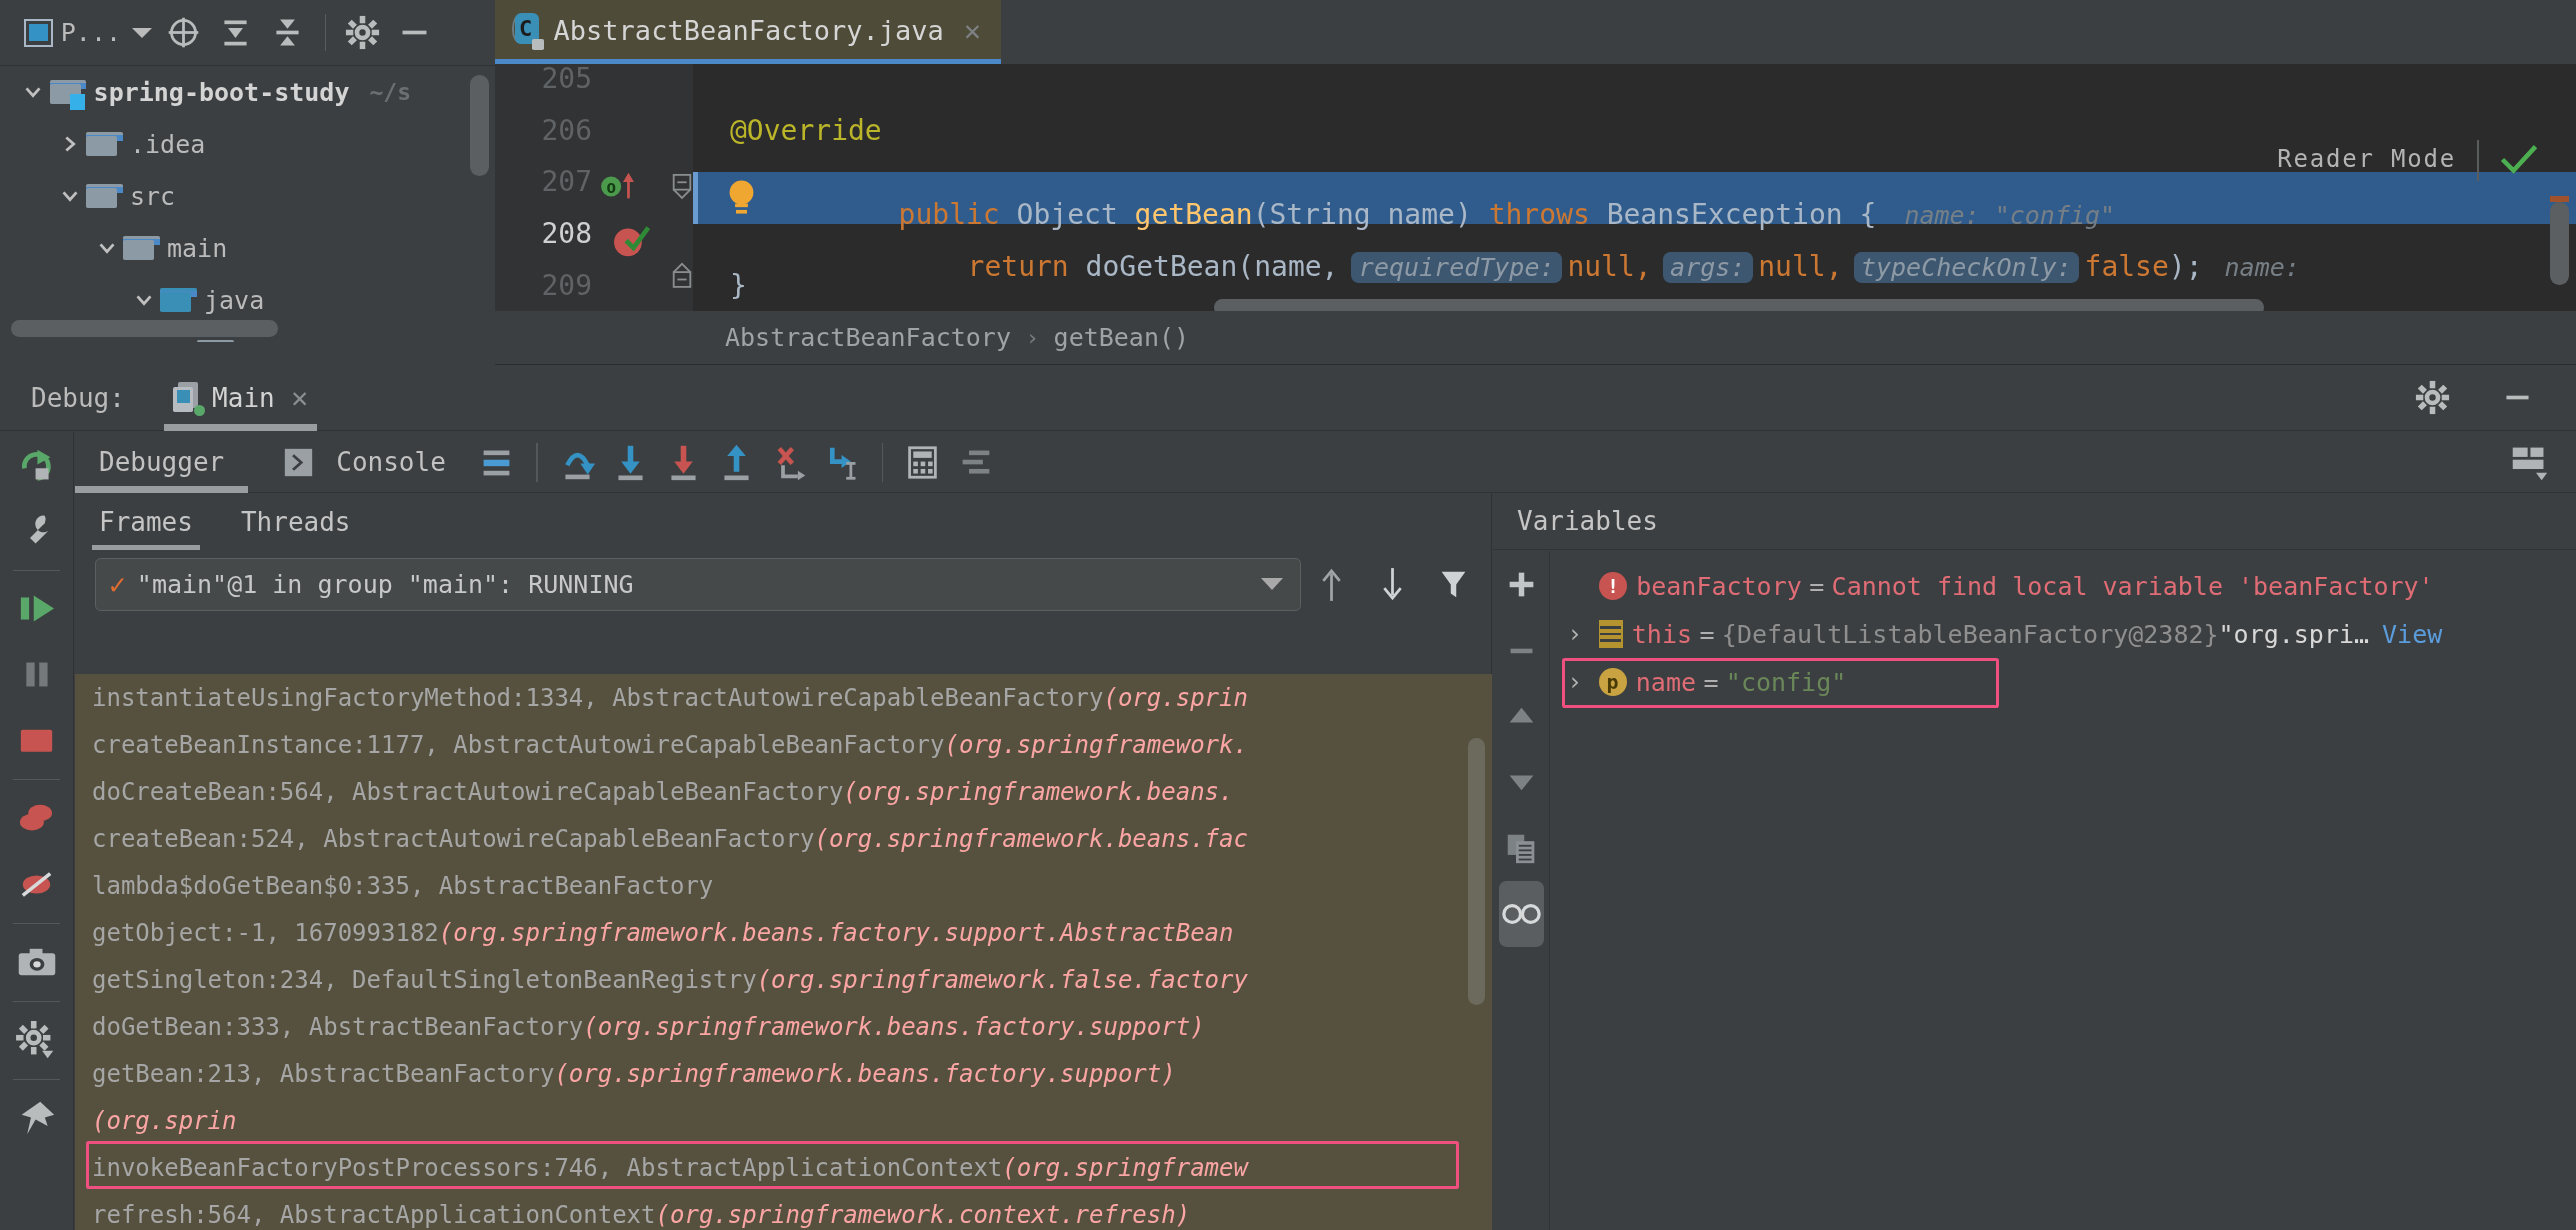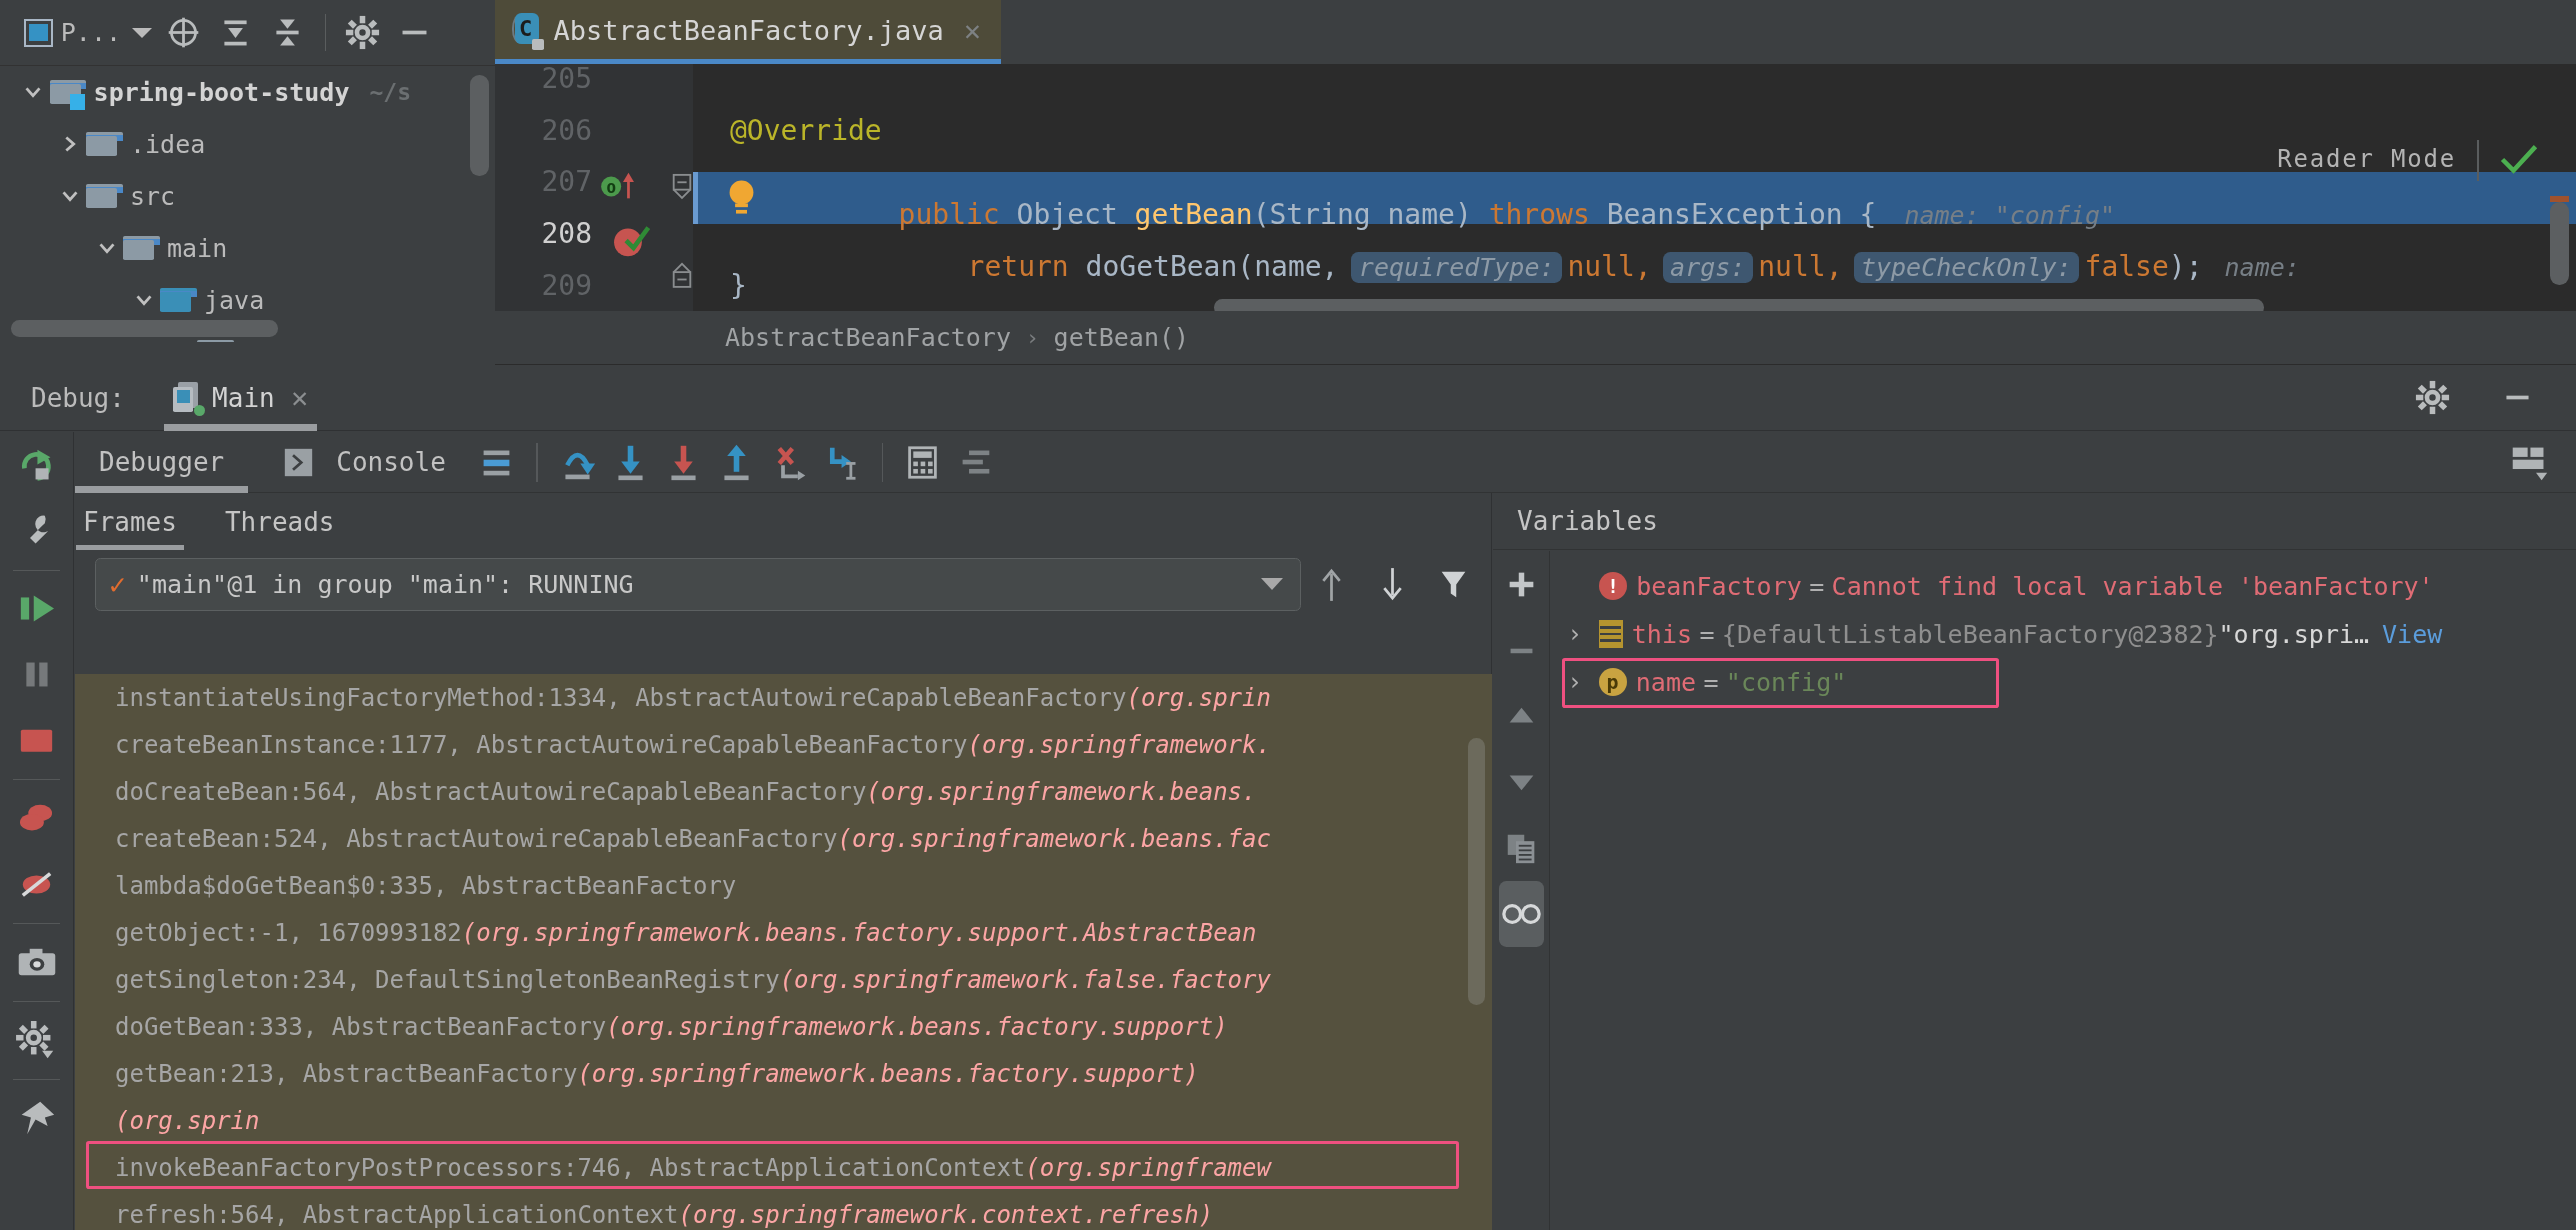--- a/index.html
+++ b/index.html
@@ -116,34 +116,34 @@
     display:flex; align-items:center; gap:0; border-bottom:0.9px solid #313334;
   }
   .dt-tab{ position:relative; height:61px; display:flex; align-items:center; padding:0 24px; color:#c2c2c2; font-size:26px; gap:11px;}
   .dt-tab.active::after{ content:''; position:absolute; left:0; right:0; bottom:0; height:6.4px; background:#9a9da0;}
   .dt-icon{ width:53px; height:53px; display:flex;align-items:center;justify-content:center;}
   .dt-sep{ width:1.8px; height:39px; background:#55585a; margin:0 13px;}
   .dt-right{ margin-left:auto; display:flex; align-items:center; padding-right:20px;}
 
   
   .frames-panel{ position:absolute; left:75px; top:493px; width:1417px; height:738px; background:#3c3f41; border-right:0.9px solid #2f3133;}
-  .frames-tabs{ display:flex; align-items:center; height:57px; padding-left:8px; gap:48px;}
+  .frames-tabs{ display:flex; align-items:center; height:57px; padding-left:24px; gap:48px;}
   .ft-tab{ position:relative; color:#c5c5c5; font-size:26px; height:57px; display:flex; align-items:center;}
   .ft-tab.active::after{ content:''; position:absolute; left:-7.4px; right:-7.4px; bottom:0; height:5.5px; background:#9a9da0;}
   .thread-row{ display:flex; align-items:center; padding:0 7.4px 0 20px; height:68px; gap:0;}
   .thread-combo{
     flex:1; height:53px; background:#45494a; border:1.8px solid #5c6061; border-radius:5.5px;
     display:flex; align-items:center; padding:0 13px; gap:11px; position:relative;
   }
   .tick{ color:#e06c2f; font-size:28px; font-weight:bold;}
   .thread-text{ color:#c8c8c8; font-size:25px;}
   .combo-caret{ position:absolute; right:16.6px; width:0;height:0;border-left:11px solid transparent;border-right:11px solid transparent;border-top:12px solid #a9a9a9;}
   .thr-btn{ width:61px; height:53px; display:flex; align-items:center; justify-content:center;}
   .frames-list{ position:absolute; left:0; top:181px; width:1417px; height:557px; background:#55513e; overflow:hidden;}
-  .frame-row{ height:47px; display:flex; align-items:center; padding-left:40px; white-space:nowrap; font-size:24px; color:#a6a6a6;}
+  .frame-row{ height:47px; display:flex; align-items:center; padding-left:17px; white-space:nowrap; font-size:24px; color:#a6a6a6;}
   .frame-row .pkg{ color:#fca5a5; font-style:italic;}
   .frame-hl{ position:absolute; left:11px; width:1373px; height:48px; border:3.7px solid #ef5080; border-radius:2.8px; pointer-events:none;}
   .fr-scroll{ position:absolute; right:7.4px; top:64px; width:16.6px; height:267px; background:#6c6a5c; border-radius:8.3px;}
 
   
   .vars-panel{ position:absolute; left:1493px; top:493px; width:1083px; height:738px; background:#3c3f41;}
   .vars-title{ height:57px; display:flex; align-items:center; padding-left:24px; color:#c5c5c5; font-size:26px; border-bottom:0.9px solid #313334;}
   .vars-toolbar{ position:absolute; left:0; top:58px; width:57px; height:680px; background:#3c3f41; border-right:0.9px solid #313334;}
   .vtb-item{ height:66px; display:flex; align-items:center; justify-content:center;}
   .vars-list{ position:absolute; left:58px; top:58px; right:0; height:680px; padding-top:11px;}

